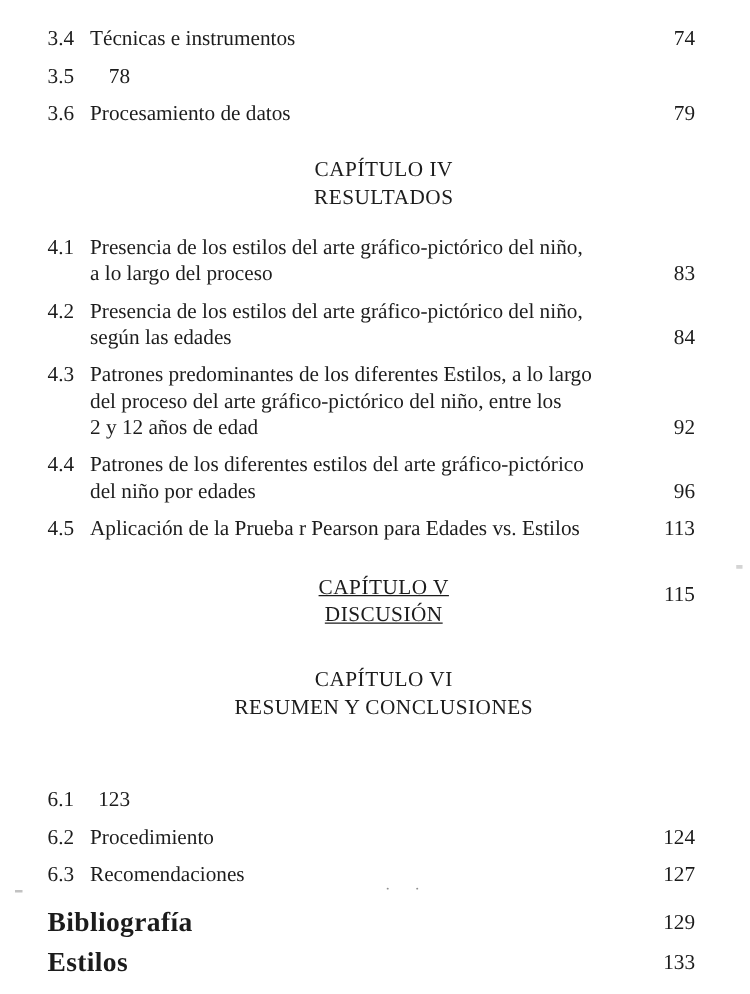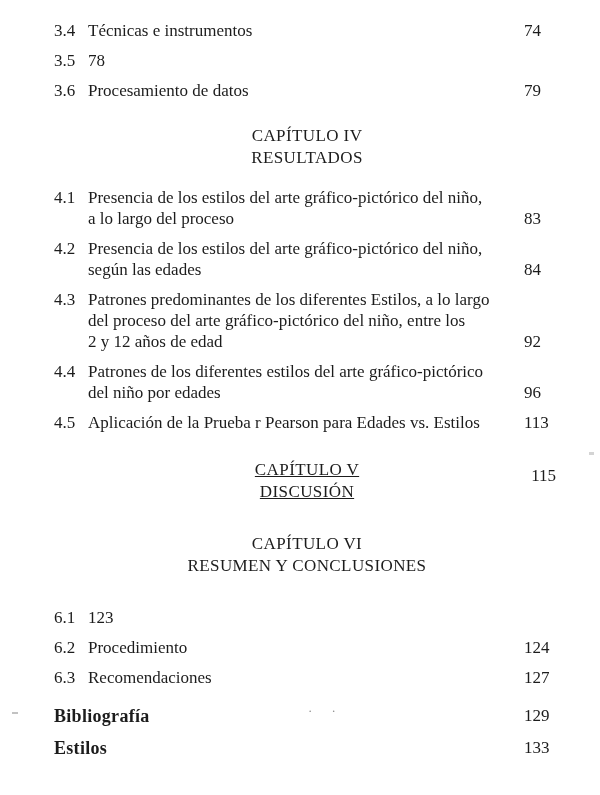--- a/index.html
+++ b/index.html
@@ -8,38 +8,38 @@
     background:#ffffff;
     color:#1c1c1c;
     font-family:"Liberation Serif", serif;
     font-size:17px;
     line-height:21px;
     position:relative;
     box-sizing:border-box;
     padding:20px 44px 0 38px;
     overflow:hidden;
   }
-  .toc-row{display:flex;margin-bottom:9px;margin-left:16px;}
+  .toc-row{display:flex;margin-bottom:9px;}
   .num{flex:none;width:34px;}
   .title{flex:1;white-space:pre-line;padding-right:10px;}
-  .pg{flex:none;align-self:flex-end;min-width:32px;}
+  .pg{flex:none;align-self:flex-end;text-align:right;min-width:32px;}
   .cap{
     text-align:center;
     position:relative;
     line-height:22px;
     letter-spacing:0.4px;
   }
   .cap .cap-lines{display:block;transform:translateX(10px);}
   .cap-iv{margin-top:24px;margin-bottom:18px;}
   .cap-v{margin-top:26px;margin-bottom:30px;text-decoration:underline;}
-  .cap-vi{margin-bottom:30px;}
+  .cap-vi{margin-bottom:52px;}
   .cap .pg-abs{position:absolute;right:0;bottom:16px;letter-spacing:0;}
   .backmatter{margin-top:16px;}
   .backmatter .toc-row{margin-bottom:8px;line-height:24px;}
-  .bm-title{flex:1;font-weight:bold;font-size:18px;letter-spacing:0.3px;font-family:Liberation Serif, serif;}
+  .bm-title{flex:1;font-weight:bold;font-size:22px;letter-spacing:0.3px;font-family:Liberation Serif, serif;}
   .noise-dots{
     position:absolute;left:308px;top:706px;
     color:#8f8f8f;font-size:13px;letter-spacing:8px;line-height:10px;
   }
   .noise-tick{position:absolute;left:12px;top:712px;width:6px;height:2px;background:#c2c2c2;}
   .noise-smudge{position:absolute;left:589px;top:452px;width:5px;height:3px;background:#d4d4d4;}
 </style>
 </head>
 <body>
 

